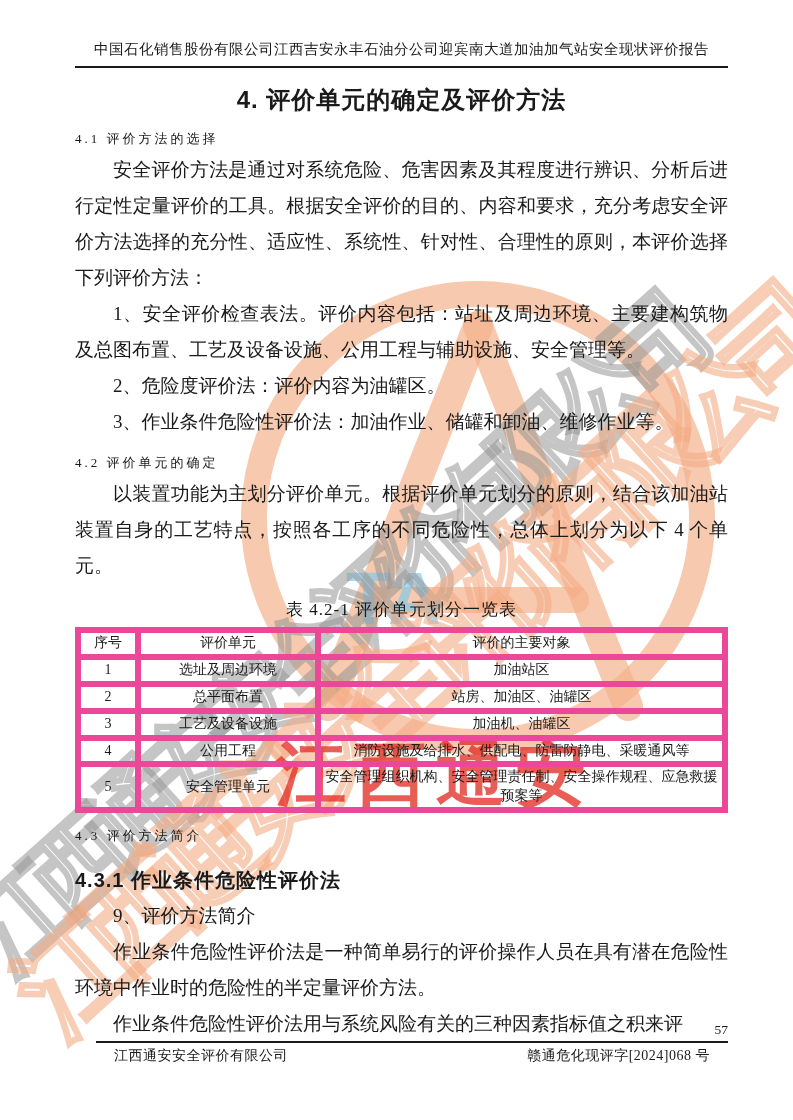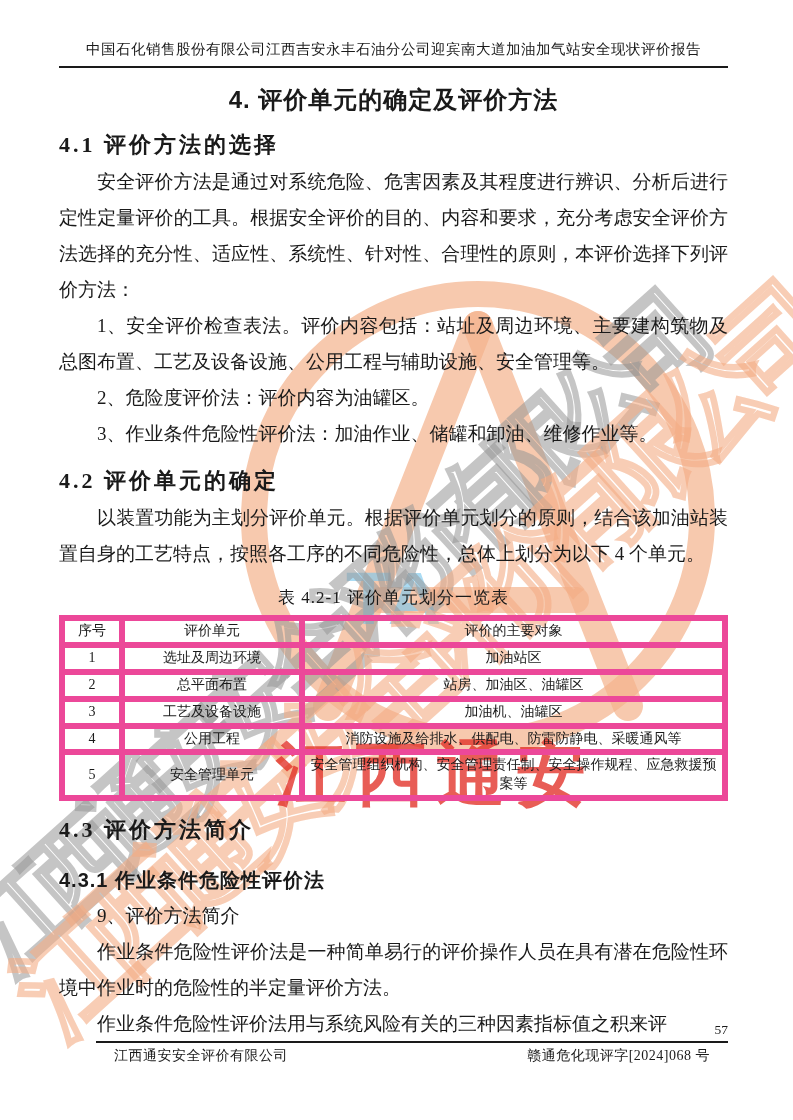--- a/index.html
+++ b/index.html
@@ -42,31 +42,31 @@
     transform:rotate(-42deg);
   }
   .wm-red{
     position:absolute;left:276px;top:728px;
     font-family:"Liberation Serif",serif;
     font-weight:bold;font-size:70px;
     letter-spacing:10px;
     color:rgba(225,48,38,0.78);
   }
   
-  .content{position:relative;z-index:1;padding:40px 65px 0 59px;}
+  .content{position:relative;z-index:1;padding:40px 65px 0 75px;}
   .doc-header{
     text-align:center;font-size:14.5px;letter-spacing:0.5px;
     padding-bottom:7px;border-bottom:2px solid #1a1a1a;
   }
   .doc-title{
     text-align:center;font-family:"Liberation Sans",sans-serif;
     font-weight:bold;font-size:24px;margin:16px 0 10px 0;letter-spacing:1px;
   }
   .h-kai{
-    font-weight:bold;font-size:22px;letter-spacing:3px;
+    font-weight:normal;font-size:13px;letter-spacing:3px;
     margin:14px 0 4px 0;
   }
   .h-hei{
     font-family:"Liberation Sans",sans-serif;
     font-weight:bold;font-size:20px;letter-spacing:1px;
     margin:22px 0 4px 0;
   }
   .para{
     font-size:19px;line-height:36px;text-align:justify;
     text-indent:2em;margin:0 0 0 0;

